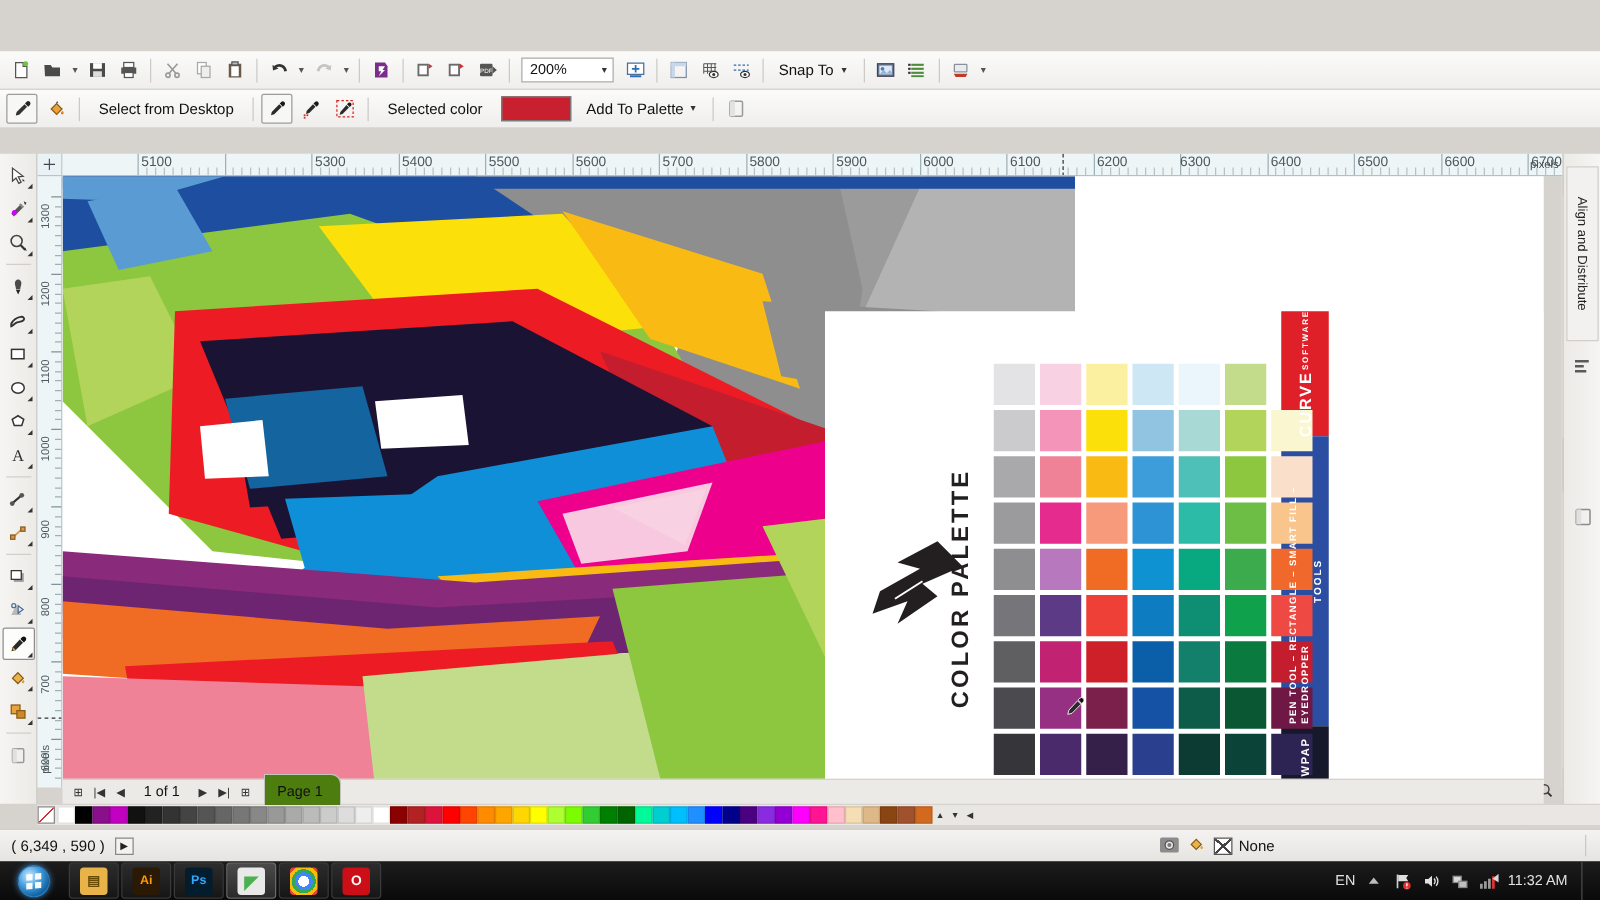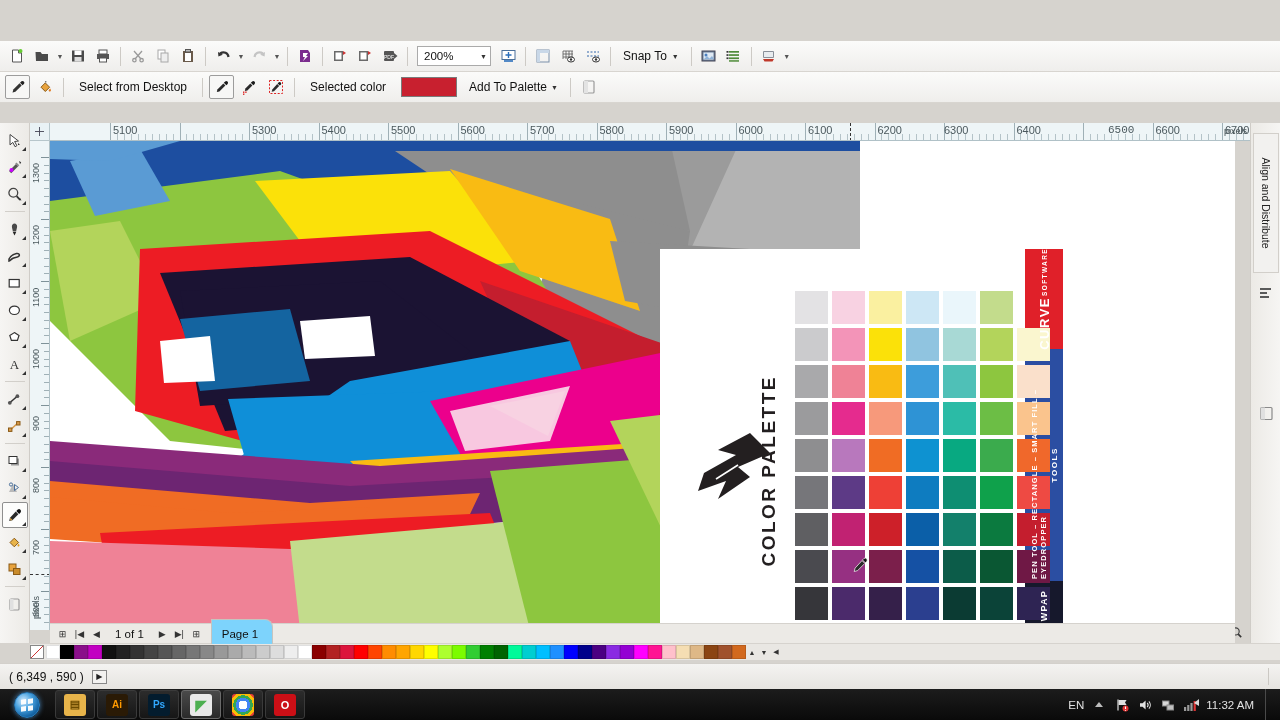--- a/index.html
+++ b/index.html
@@ -142,21 +142,21 @@
   .hscroll .thumb{ position:absolute; left:3px; top:0; width:118px;height:15px;
     background:linear-gradient(to bottom,#fafafa,#e2e0dd); border:1px solid #bfbdb8;
     display:flex;align-items:center;justify-content:center; font-size:8px;color:#888;}
 
   
   .pagenav{ position:absolute; left:50px; top:623px; width:1185px; height:20px;
     background:#eceae6; border-top:1px solid #d5d2cd; display:flex; align-items:center; padding-left:4px;}
   .pn-btn{ width:17px;height:17px; display:flex;align-items:center;justify-content:center;
     font-size:9px;color:#333;}
   .pn-count{ font-size:11.5px;color:#111; padding:0 10px;}
-  .pn-tab{ height:30px; padding:0 14px 0 10px; background:#7dd3fc; border:1px solid #c6c4bf;
+  .pn-tab{ height:30px; padding:0 14px 0 10px; background:#4d7c0f; border:1px solid #c6c4bf;
     border-bottom:none; font-size:11.5px;color:#111; display:flex;align-items:center;
     margin-left:6px; border-radius:0 8px 0 0;}
 
   
   .palstrip{ position:absolute; left:30px; top:644px; width:1250px; height:16px;
     display:flex; align-items:center; background:#e9e7e3;}
   .palstrip .nofill{ width:14px;height:14px;border:1px solid #888;background:#fff;
     position:relative; margin-right:2px;}
   .palstrip .nofill:after{ content:''; position:absolute; left:0;top:0;width:100%;height:100%;
     background:linear-gradient(to bottom right,transparent 46%,#c33 46%,#c33 54%,transparent 54%);}
@@ -735,21 +735,21 @@
       <div class="tk m" style="left: 970.45px;"></div>
       <div class="tk m" style="left: 977.4px;"></div>
       <div class="tk m" style="left: 984.35px;"></div>
       <div class="tk m" style="left: 991.3px;"></div>
       <div class="tk m" style="left: 998.25px;"></div>
       <div class="tk m" style="left: 1005.2px;"></div>
       <div class="tk m" style="left: 1012.15px;"></div>
       <div class="tk m" style="left: 1019.1px;"></div>
       <div class="tk m" style="left: 1026.05px;"></div>
       <div class="tk" style="left: 1033px;"></div>
-      <div class="lbl" style="left: 1058px; font-family: Liberation Mono, monospace;">6500</div>
+      <div class="lbl" style="left: 1036px;">6500</div>
       <div class="tk m" style="left: 1039.95px;"></div>
       <div class="tk m" style="left: 1046.9px;"></div>
       <div class="tk m" style="left: 1053.85px;"></div>
       <div class="tk m" style="left: 1060.8px;"></div>
       <div class="tk m" style="left: 1067.75px;"></div>
       <div class="tk m" style="left: 1074.7px;"></div>
       <div class="tk m" style="left: 1081.65px;"></div>
       <div class="tk m" style="left: 1088.6px;"></div>
       <div class="tk m" style="left: 1095.55px;"></div>
       <div class="tk" style="left: 1102.5px;"></div>
@@ -1101,20 +1101,37 @@
       <div class="arw">▼</div>
       <div class="arw">◀</div>
     </div>
 
   <div class="statusbar">
     <div class="sb-coord">( 6,349 , 590   )</div>
     <div class="sb-play">▶</div>
 
     <div style="flex:1"></div>
 
+    <div class="sb-item" style="min-width:330px">
+      <span>
+        <svg width="17" height="15" viewBox="0 0 17 15">
+            <rect x="1" y="2" width="15" height="12" rx="1.5" fill="#8c8c8c"></rect>
+            <circle cx="8.5" cy="8" r="3.4" fill="#e6e6e6" stroke="#555"></circle>
+            <circle cx="8.5" cy="8" r="1.6" fill="#777"></circle>
+          </svg>
+      </span>
+      <span>
+        <svg width="17" height="15" viewBox="0 0 17 15">
+            <path d="M4 7.5l4-4 4 4-4 4z" fill="#e8b44a" stroke="#8a5a16"></path>
+            <path d="M12.6 8.6c.9 1.2 1 2.1 0 2.5-.8.3-1.5-.4-1.2-1.3z" fill="#e0a020"></path>
+          </svg>
+      </span>
+      <span class="xbox"></span>
+      <span>None</span>
+    </div>
 
     <div class="sb-sep"></div>
 
   </div>
 
   <div class="taskbar">
     <div class="start">
         <div class="orb"></div>
       </div>
 

